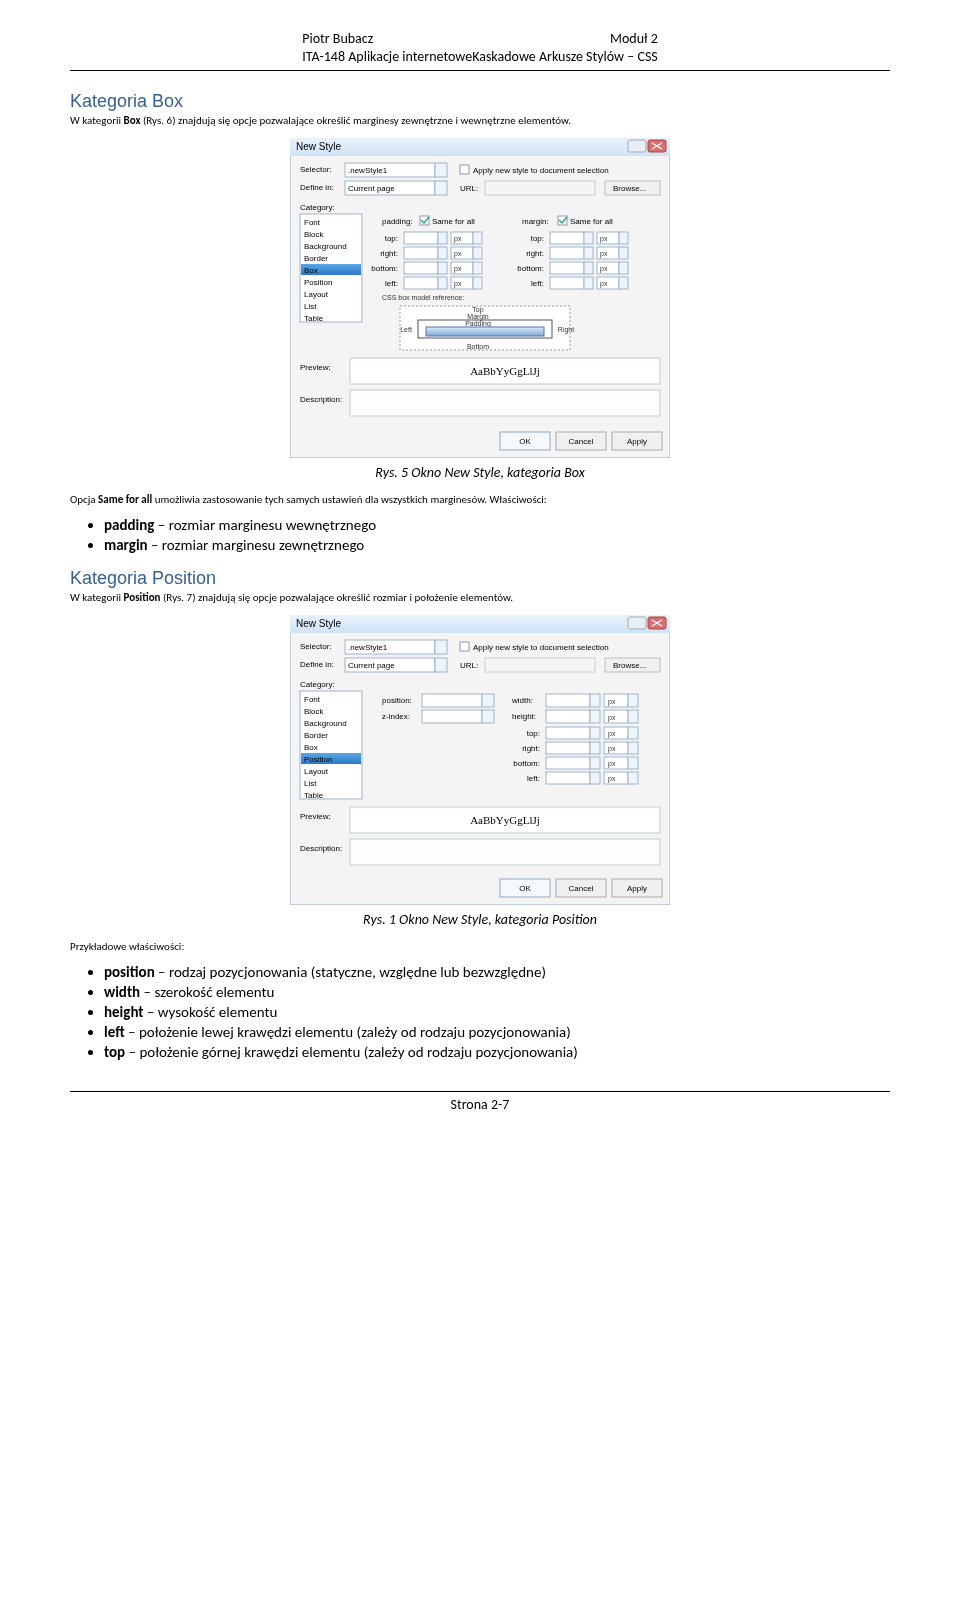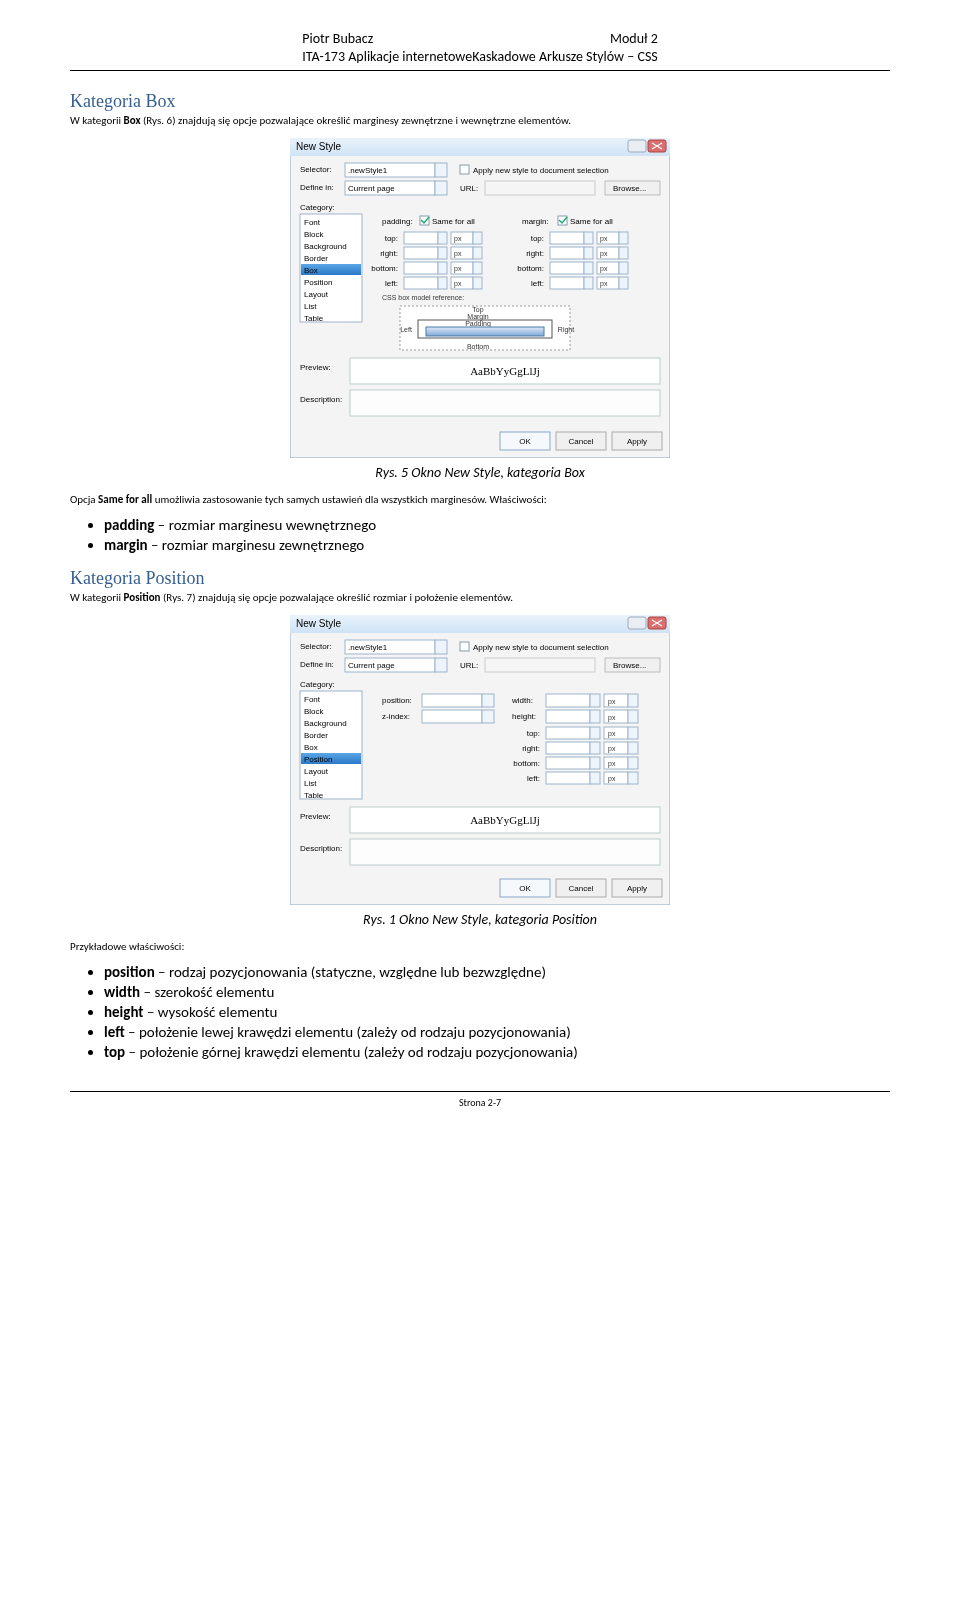--- a/index.html
+++ b/index.html
@@ -16,21 +16,21 @@
     justify-content: center;
     font-size: 14px;
     line-height: 1.3;
   }
   .header-hr {
     border: none;
     border-top: 1px solid #000;
     margin: 4px 0 20px 0;
   }
   h2.section {
-    font-family: Liberation Serif, serif;
+    font-family: Liberation Sans, sans-serif;
     color: #365f91;
     font-size: 18px;
     font-weight: normal;
     margin: 14px 0 2px 0;
   }
   p.body {
     font-size: 11px;
     line-height: 1.35;
     text-align: justify;
     margin: 0 0 8px 0;
@@ -55,35 +55,35 @@
     margin: 9px auto 4px auto;
   }
   .figure svg { display: block; margin: 0 auto; }
   .footer-hr {
     border: none;
     border-top: 1px solid #000;
     margin: 30px 0 4px 0;
   }
   .footer {
     text-align: center;
-    font-size: 10px;
+    font-size: 14px;
   }
   .dlg-title { font: 10px Tahoma, sans-serif; fill: #000; }
   .dlg-label { font: 8px Tahoma, sans-serif; fill: #000; }
   .dlg-small { font: 7px Tahoma, sans-serif; fill: #333; }
   .dlg-btn   { font: 8px Tahoma, sans-serif; fill: #000; }
   .dlg-prev  { font: 11px 'Times New Roman', serif; fill: #000; }
 </style>
 </head>
 <body>
 
 <div class="header-row">
   <div>
     <div>Piotr Bubacz</div>
-    <div>ITA-173 Aplikacje internetowe</div>
+    <div>ITA-148 Aplikacje internetowe</div>
   </div>
   <div style="text-align:right">
     <div>Moduł 2</div>
     <div>Kaskadowe Arkusze Stylów – CSS</div>
   </div>
 </div>
 <hr class="header-hr">
 
 <h2 class="section">Kategoria Box</h2>
 <p class="body">

